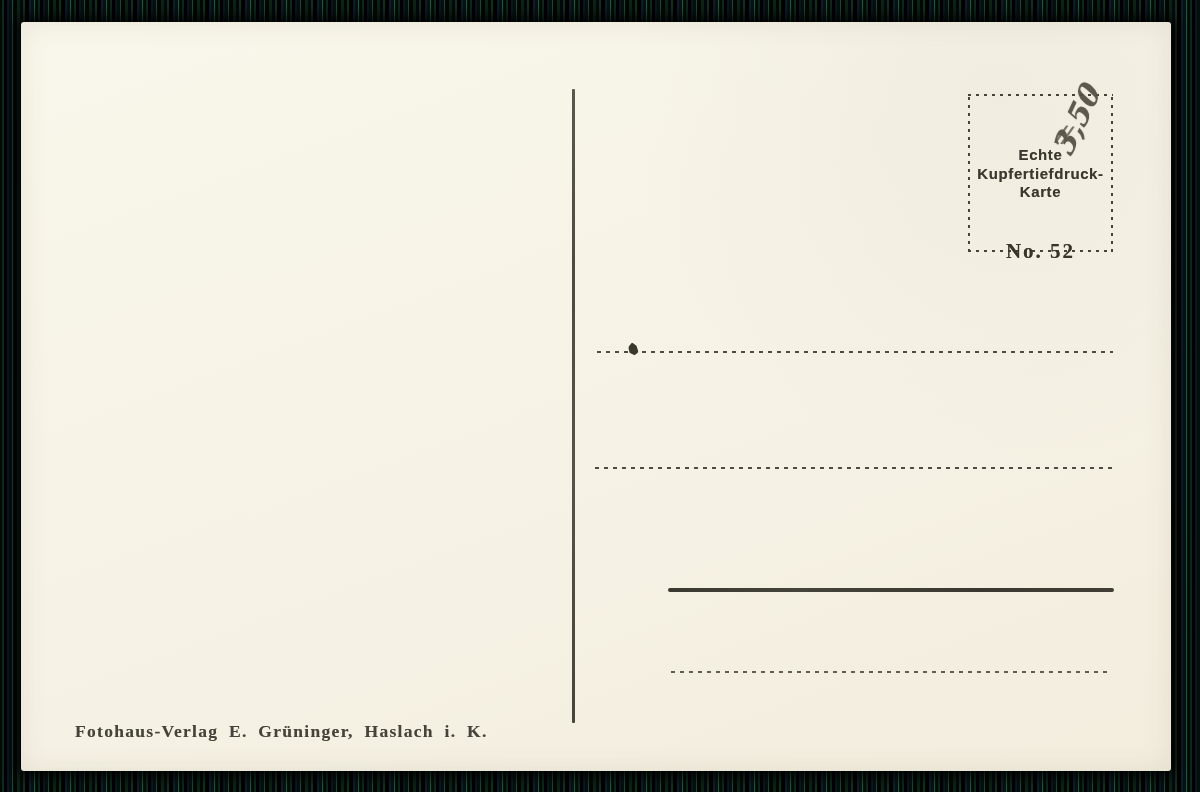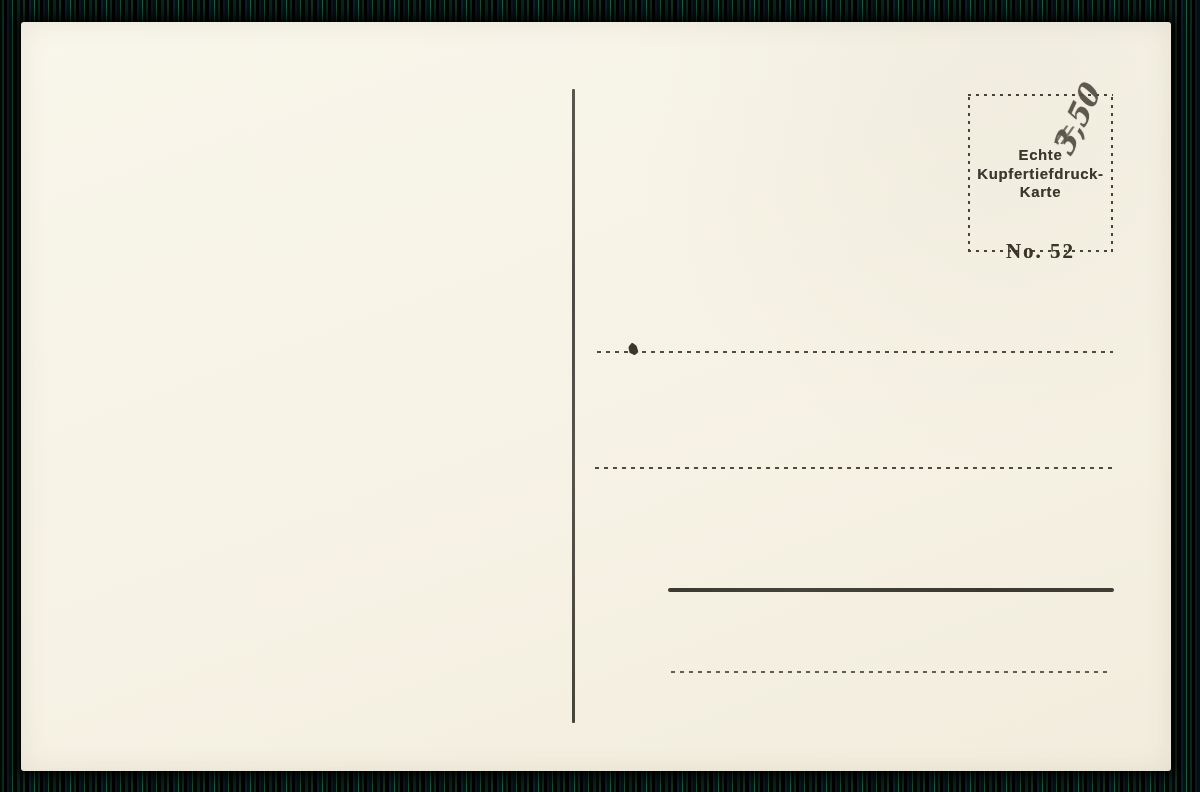--- a/index.html
+++ b/index.html
@@ -127,15 +127,16 @@
 
     <div class="pencil-price">3,50</div>
     <div class="pencil-slashes">//</div>
 
     <div class="dashline line1"></div>
     <div class="ink-blot"></div>
     <div class="dashline line2"></div>
     <div class="solidline"></div>
     <div class="dashline line4"></div>
 
+    <div class="imprint">Fotohaus-Verlag E. Grüninger, Haslach i. K.</div>
 
   </div>
 </div>
 
 </body></html>

